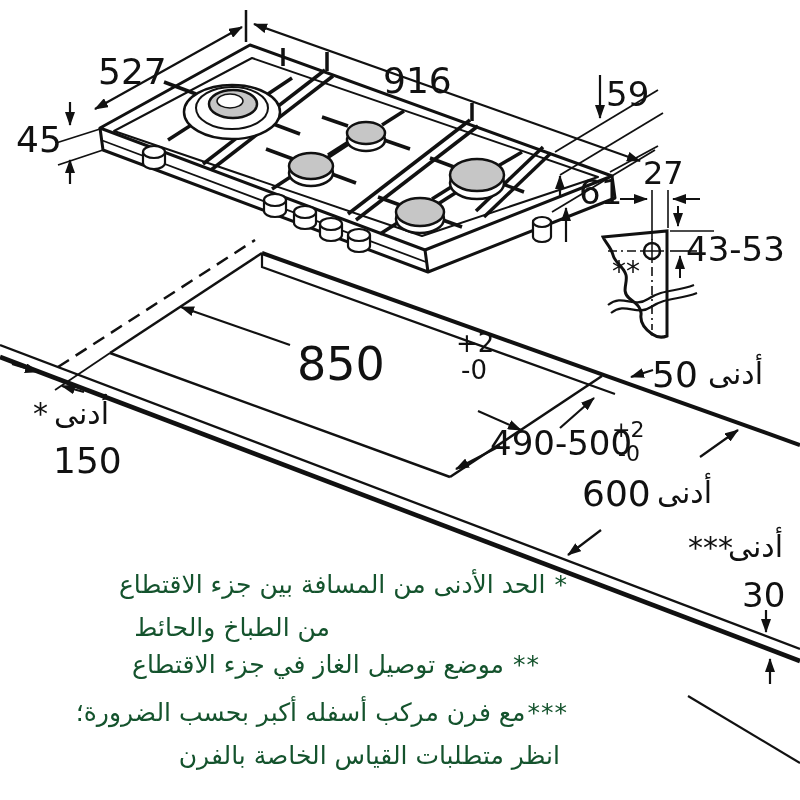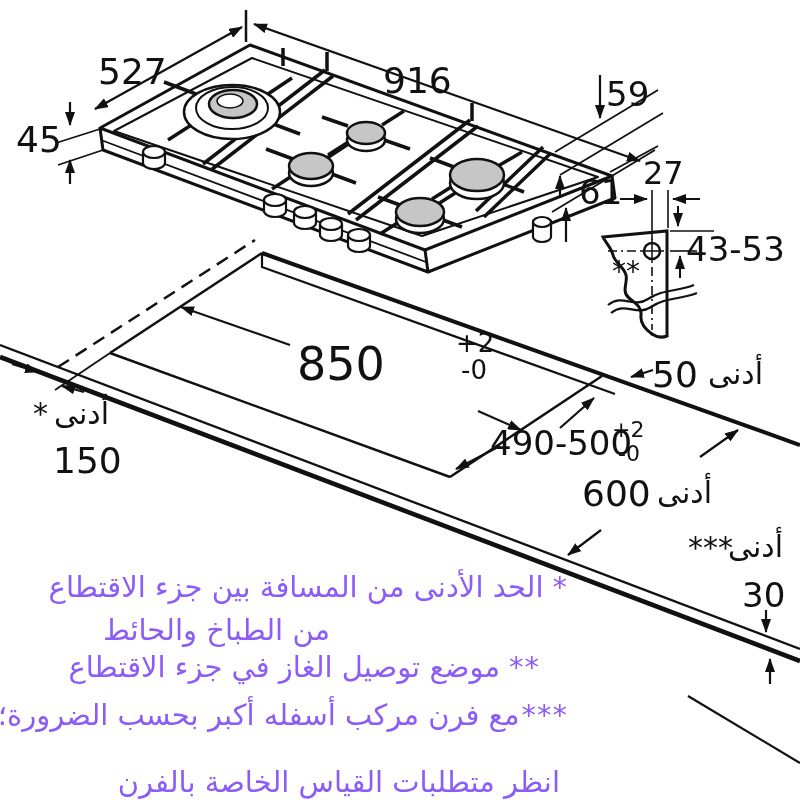--- a/index.html
+++ b/index.html
@@ -1,20 +1,20 @@
 <!DOCTYPE html>
 <html><head>
 <meta charset="utf-8">
 <style>
   html,body{margin:0;padding:0;background:#fff;}
   #page{position:relative;width:800px;height:800px;background:#ffffff;overflow:hidden;
         font-family:"DejaVu Sans",sans-serif;color:#111;}
   svg{position:absolute;left:0;top:0;}
   svg text{fill:#111;font-family:"DejaVu Sans",sans-serif;}
-  .fnote{position:absolute;direction:ltr;white-space:nowrap;font-size:29px;color:#8b5cf6;
+  .fnote{position:absolute;direction:ltr;white-space:nowrap;font-size:25px;color:#14532d;
          font-family:"DejaVu Sans",sans-serif;}
   .fnote .mk{display:inline-block;margin-left:9px;letter-spacing:1px;}
 </style>
 </head>
 <body>
 
 <div id="page">
 
 <svg width="800" height="800" viewBox="0 0 800 800">
   <defs>
@@ -216,17 +216,17 @@
   </div>
   <div class="fnote" style="right:470px;top:613px;">
     <span>من الطباخ والحائط</span>
   </div>
   <div class="fnote" style="right:260px;top:650px;">
     <span>موضع توصيل الغاز في جزء الاقتطاع</span><span class="mk">**</span>
   </div>
   <div class="fnote" style="right:232px;top:698px;">
     <span>مع فرن مركب أسفله أكبر بحسب الضرورة؛</span><span class="mk" style="margin-left:2px;">***</span>
   </div>
-  <div class="fnote" style="right:240px;top:741px;margin-top:24px;">
+  <div class="fnote" style="right:240px;top:741px;">
     <span>انظر متطلبات القياس الخاصة بالفرن</span>
   </div>
 
 </div>
 
 </body></html>

